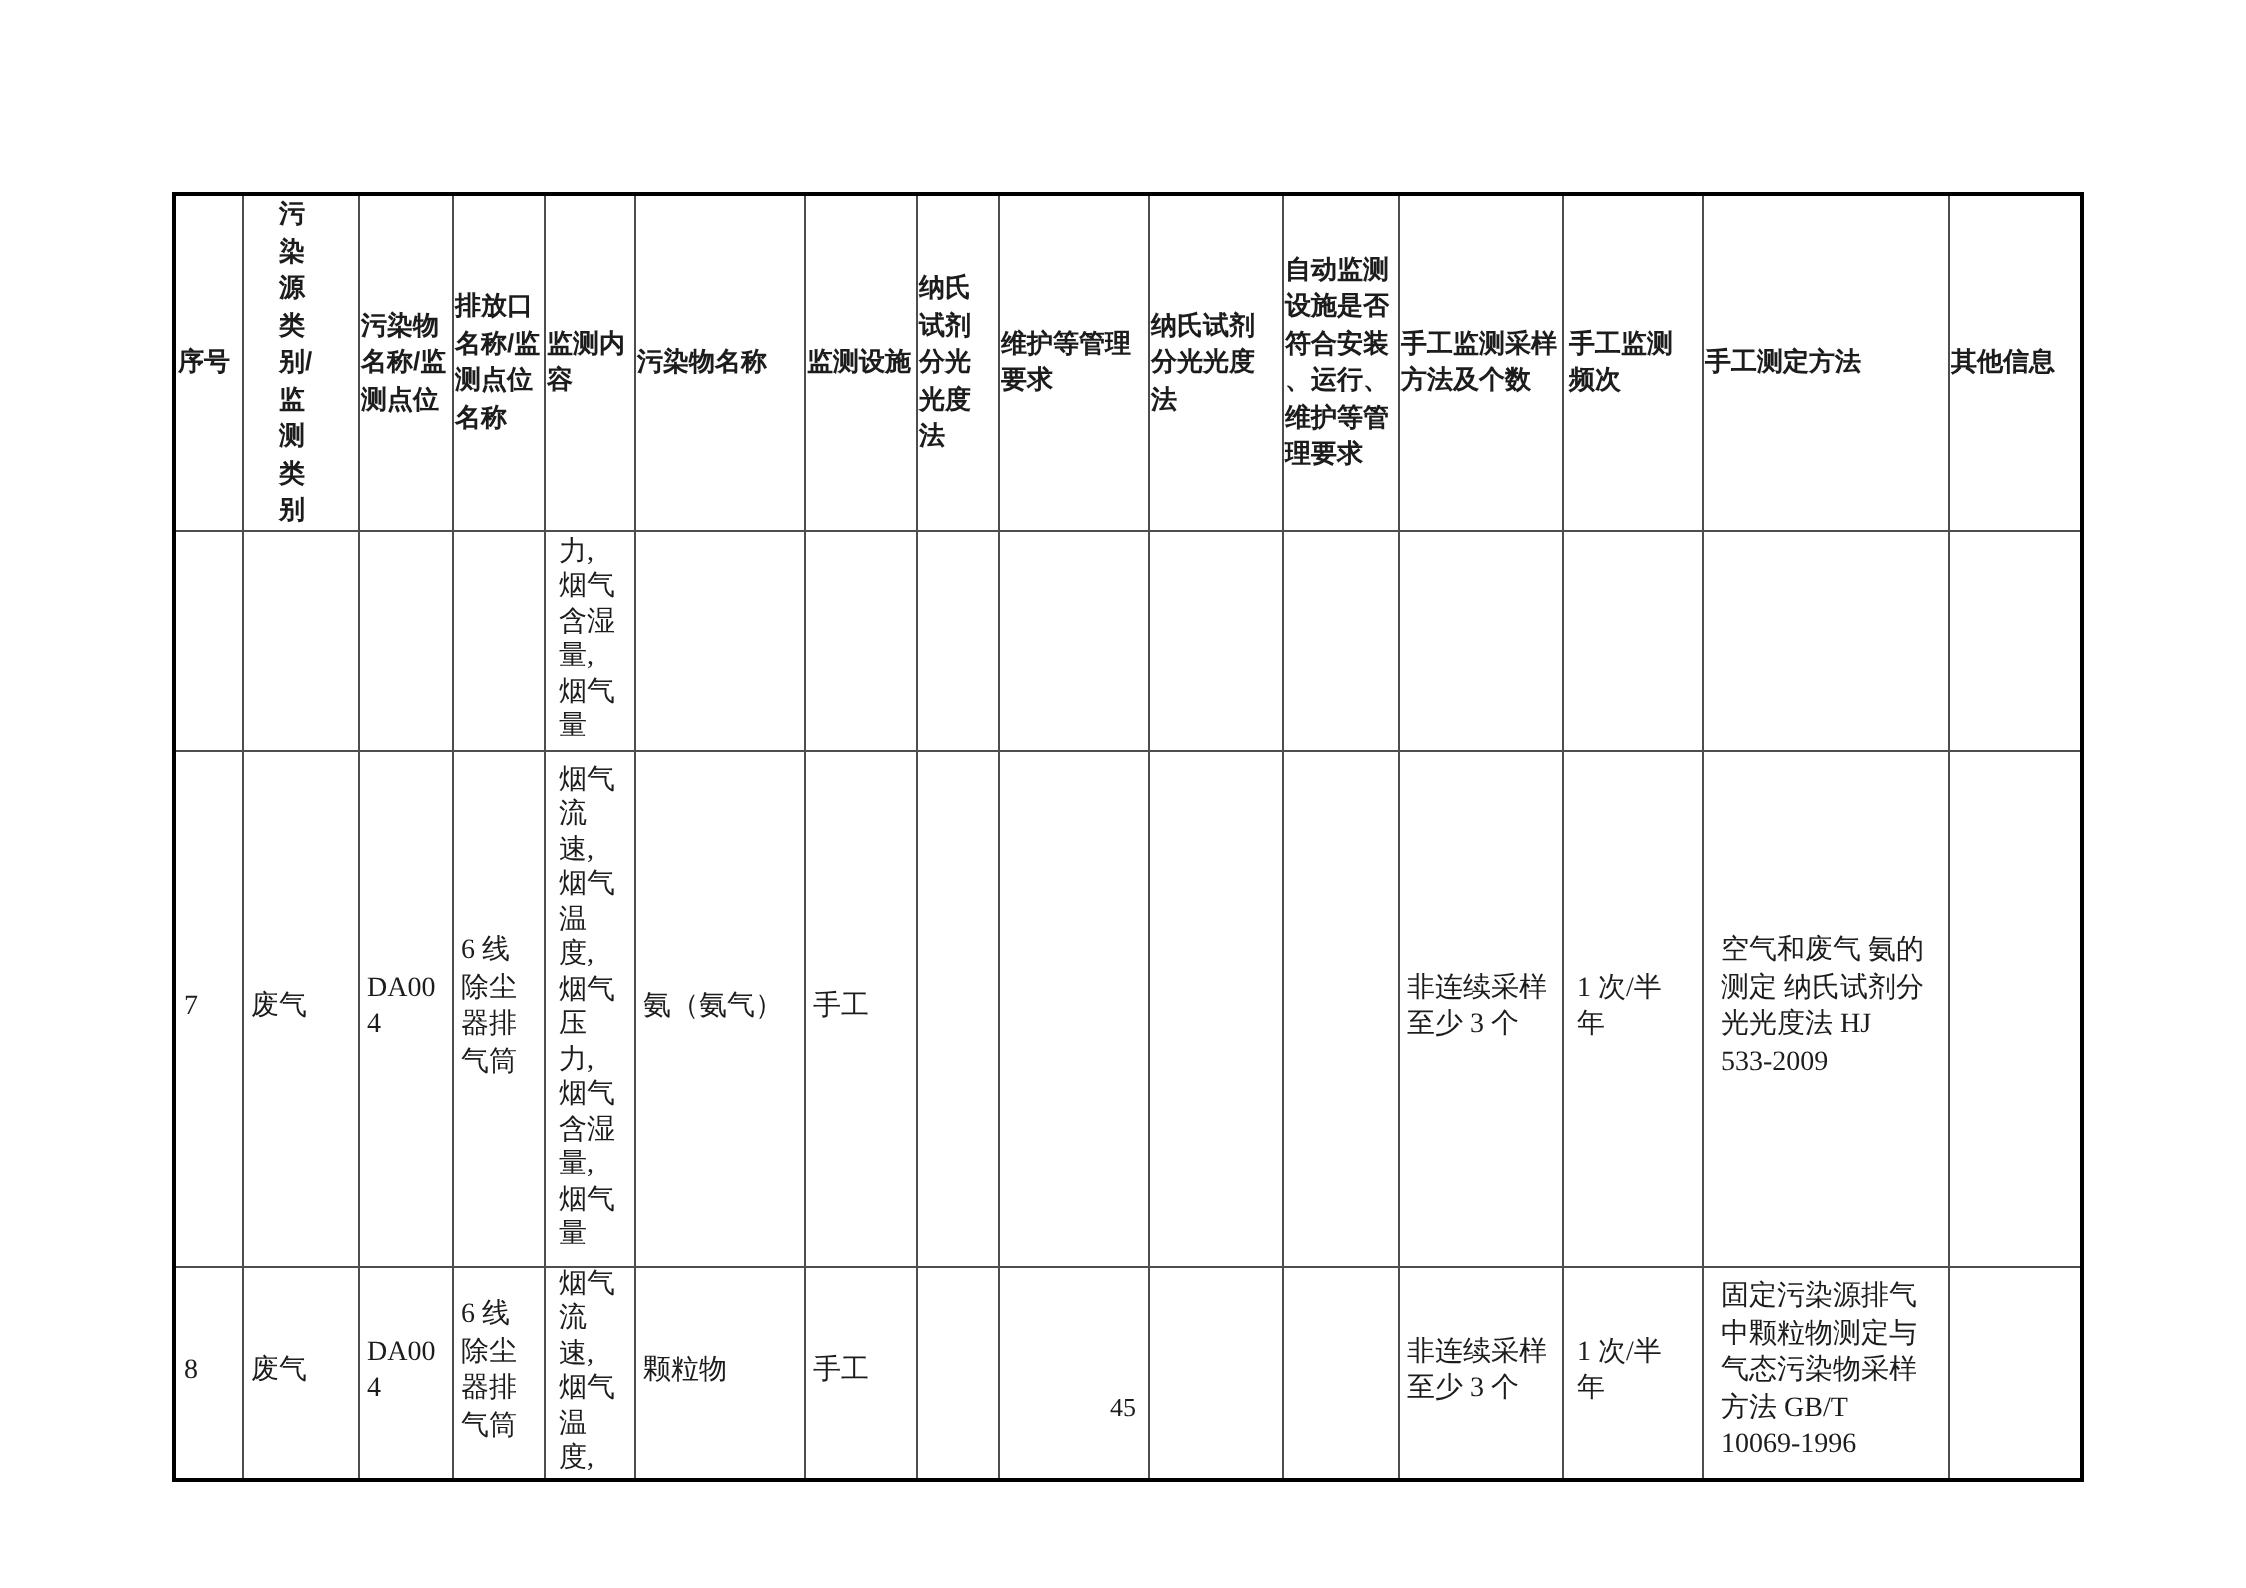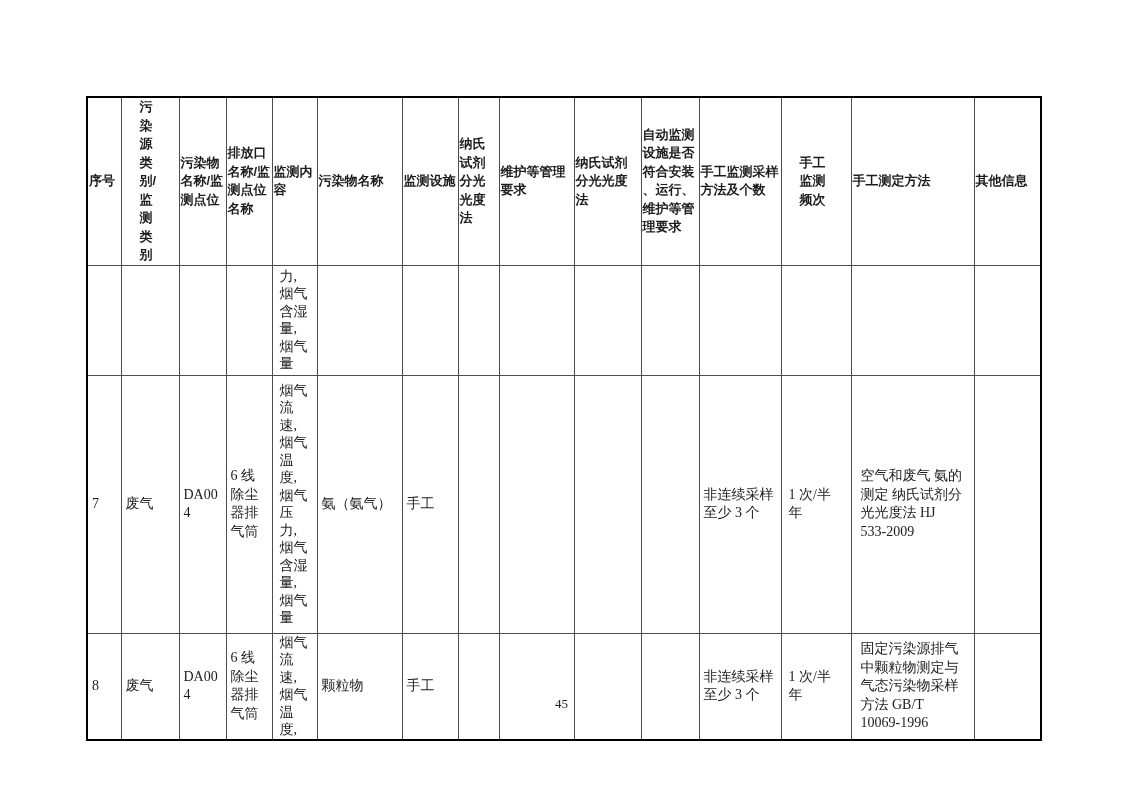--- a/index.html
+++ b/index.html
@@ -31,21 +31,21 @@
   }
   .monitoring th {
     font-family: "Liberation Sans", sans-serif;
     font-weight: bold;
     font-size: 13px;
     line-height: 18.5px;
     padding: 0 1px;
   }
   .monitoring th.c1 { padding: 0 18px; }
   .monitoring th.c10 { line-break: anywhere; }
-  .monitoring th.c12 { padding: 0 18px; }
+  .monitoring th.c12 { padding: 0 3px; }
   .monitoring td {
     font-family: "Liberation Serif", serif;
     font-size: 14px;
     line-height: 18.5px;
     padding: 0 4px;
   }
   .monitoring td.c2 { word-break: break-all; }
   .monitoring td.c4 { padding: 0 7px; line-height: 17.5px; }
   .monitoring td.c12 { padding: 0 7px; }
   .monitoring td.c13 { padding: 0 9px; }

